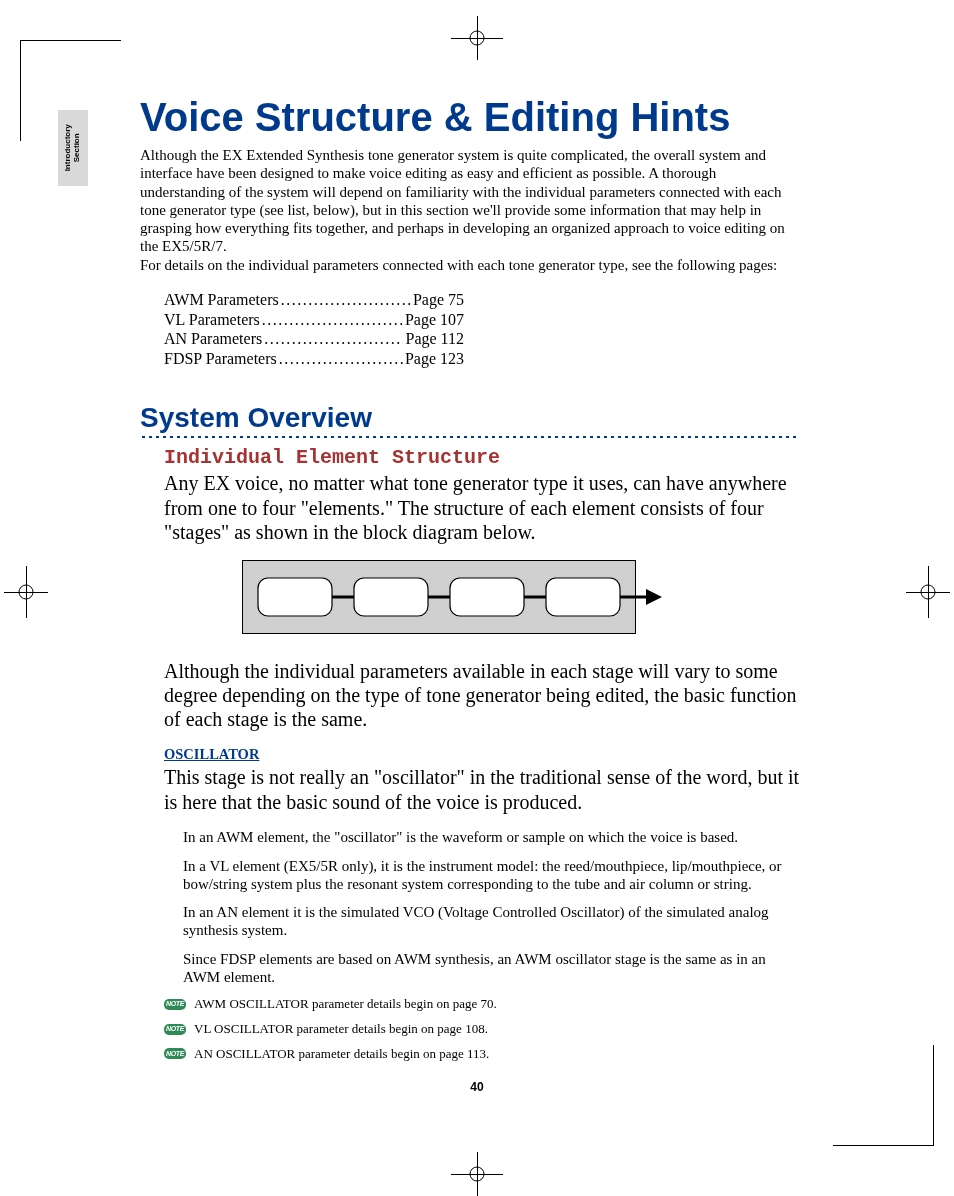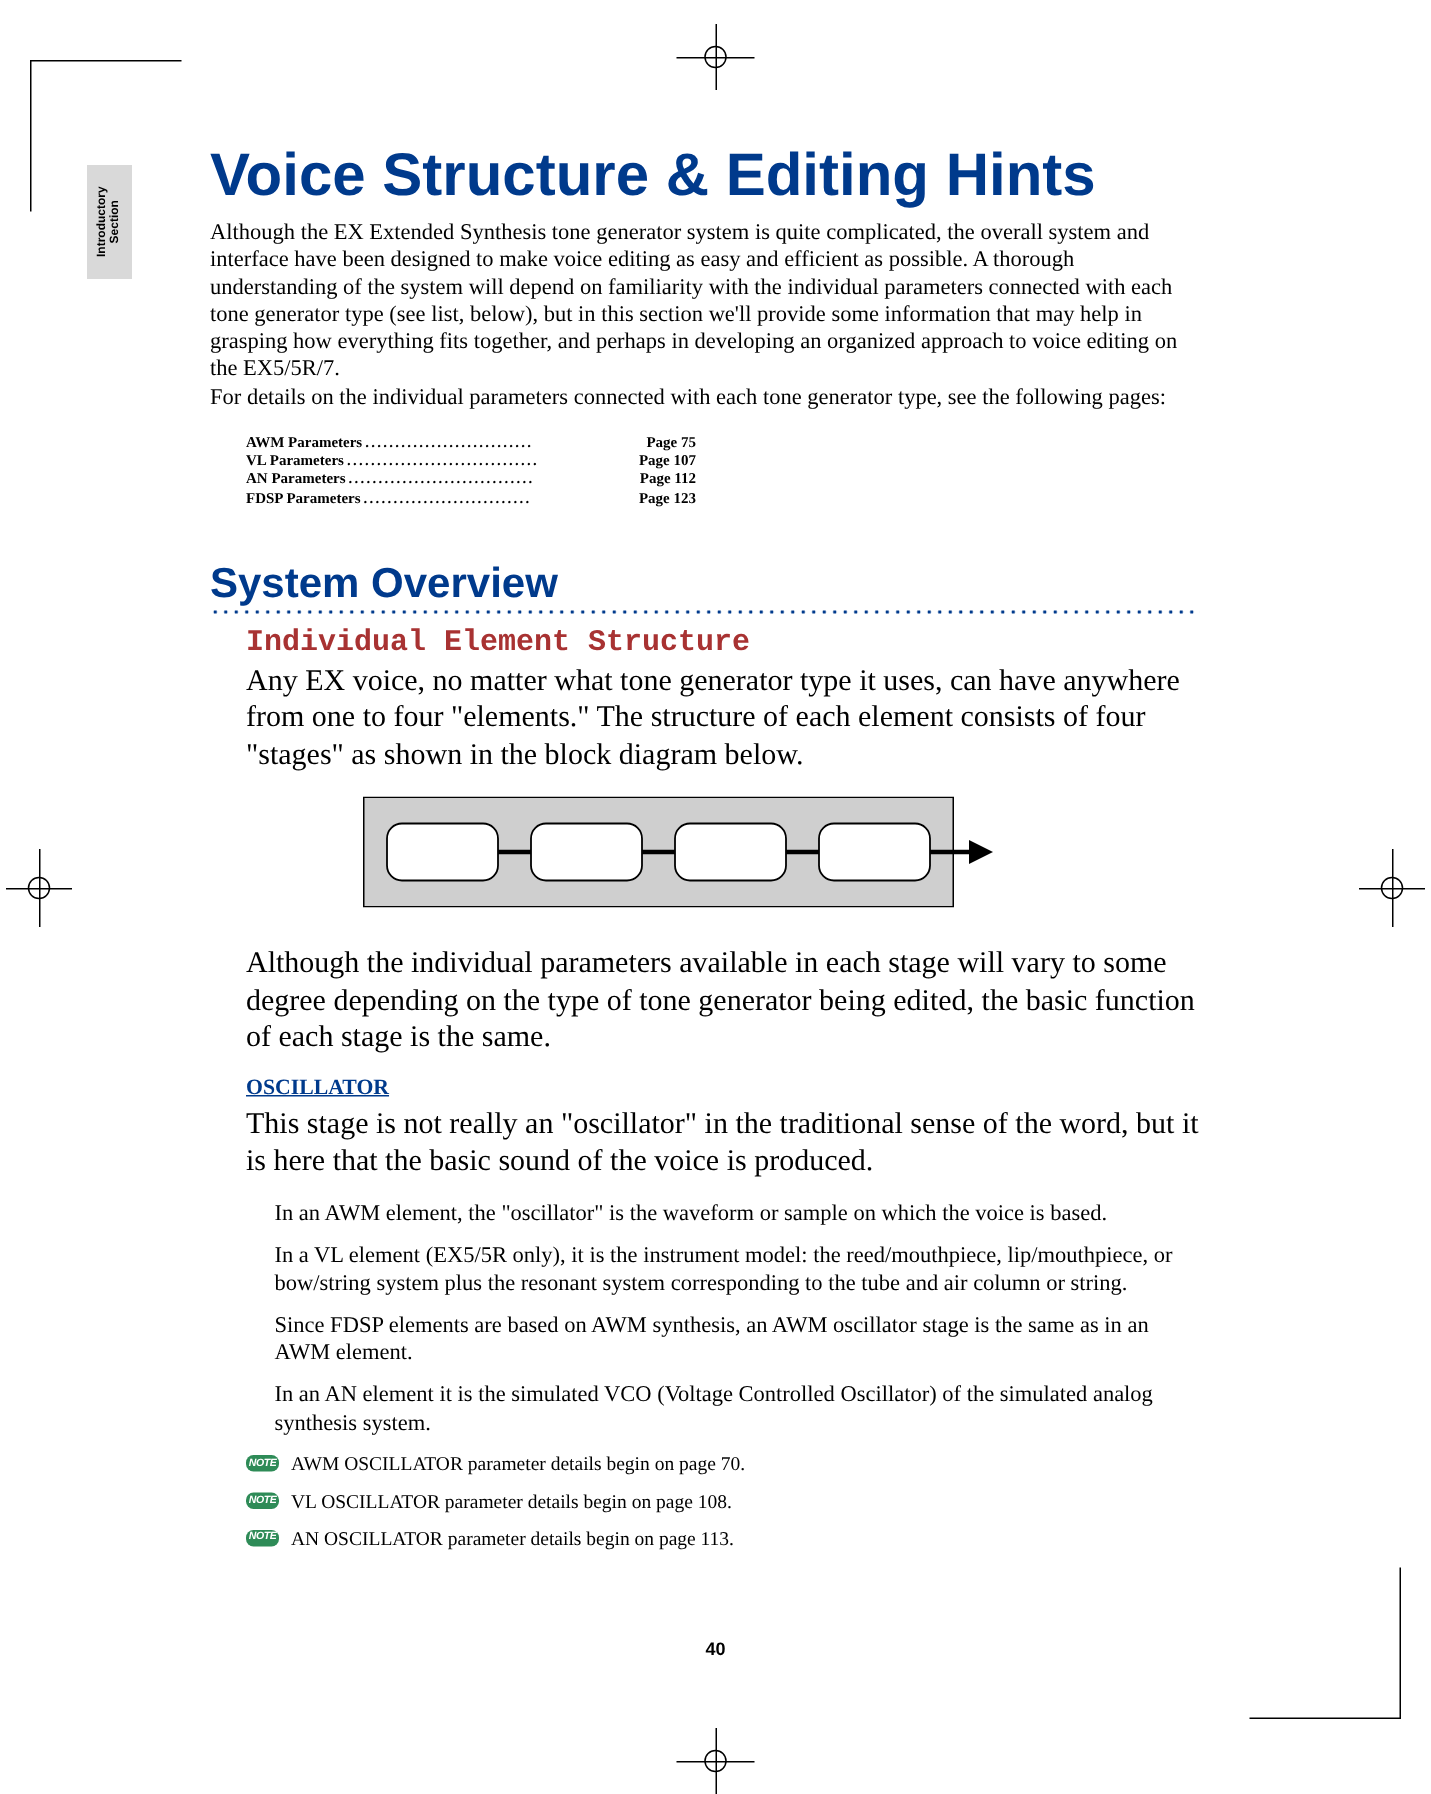--- a/index.html
+++ b/index.html
@@ -98,22 +98,21 @@
     font-stretch: condensed;
   }
   .intro-para {
     font-size: 15px;
     line-height: 1.22;
     margin: 0 0 14px 0;
   }
   .params-list {
     margin: 16px 0 34px 24px;
     width: 300px;
-    font-size: 10px;
-    font-weight: bold;
+    font-size: 16px;
   }
   .param-row {
     display: flex; align-items: baseline; white-space: nowrap; line-height: 1.22;
   }
   .param-label {}
   
   .dots {
     letter-spacing: 1.5px;
     overflow: hidden;
     flex: 1;
@@ -188,21 +187,21 @@
     background: #2e8b57;
     color: #fff;
     font-family: Arial, sans-serif;
     font-size: 7px;
     font-weight: bold;
     font-style: italic;
     letter-spacing: -0.3px;
   }
   .page-num {
     position: absolute;
-    bottom: 90px;
+    bottom: 102px;
     left: 50%;
     transform: translateX(-50%);
     font-family: Arial, sans-serif;
     font-size: 12px;
     font-weight: bold;
   }
 </style>
 </head>
 <body>
 
@@ -295,22 +294,22 @@
     </div>
 
     <p class="body-para" data-bind="although_para" style="margin-top:20px;">Although the individual parameters available in each stage will vary to some degree depending on the type of tone generator being edited, the basic function of each stage is the same.</p>
 
     <div class="small-head" data-bind="osc_head">OSCILLATOR</div>
     <p class="body-para" data-bind="osc_para">This stage is not really an "oscillator" in the traditional sense of the word, but it is here that the basic sound of the voice is produced.</p>
 
     <div class="bullet-block">
       <p class="bullet-para" data-bind="bullets.0">In an AWM element, the "oscillator" is the waveform or sample on which the voice is based.</p>
       <p class="bullet-para" data-bind="bullets.1">In a VL element (EX5/5R only), it is the instrument model: the reed/mouthpiece, lip/mouthpiece, or bow/string system plus the resonant system corresponding to the tube and air column or string.</p>
+      <p class="bullet-para" data-bind="bullets.2">In an AN element it is the simulated VCO (Voltage Controlled Oscillator) of the simulated analog synthesis system.</p>
       <p class="bullet-para" data-bind="bullets.3">Since FDSP elements are based on AWM synthesis, an AWM oscillator stage is the same as in an AWM element.</p>
-      <p class="bullet-para" data-bind="bullets.2">In an AN element it is the simulated VCO (Voltage Controlled Oscillator) of the simulated analog synthesis system.</p>
     </div>
 
     <div class="note-line">
       <span class="note-badge" data-bind="note_label">NOTE</span>
       <span data-bind="notes.0">AWM OSCILLATOR parameter details begin on page 70.</span>
     </div>
     <div class="note-line">
       <span class="note-badge" data-bind="note_label">NOTE</span>
       <span data-bind="notes.1">VL OSCILLATOR parameter details begin on page 108.</span>
     </div>

